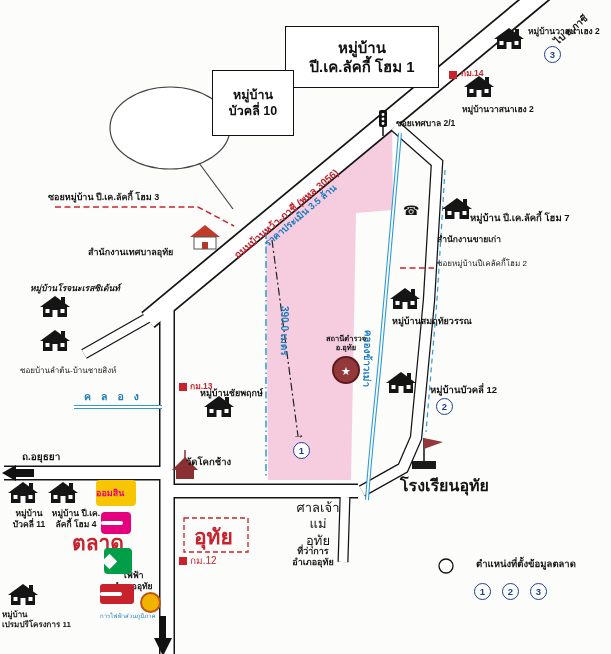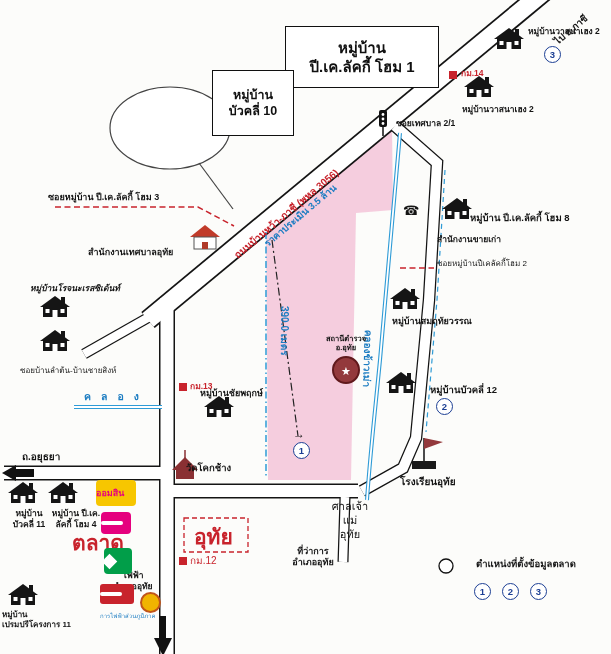--- a/index.html
+++ b/index.html
@@ -121,39 +121,39 @@
 
   <div id="overlay">
       <div class="box" style="left: 285px; top: 26px; width: 152px; height: 60px; font-size: 15px;">หมู่บ้าน
 ปี.เค.ลัคกี้ โฮม 1</div>
       <div class="box" style="left: 212px; top: 70px; width: 80px; height: 64px; font-size: 12.5px;">หมู่บ้าน
 บัวคลี่ 10</div>
       <div class="lbl" style="left: 552px; top: 38px; font-size: 9.5px; color: rgb(20, 20, 20); font-weight: 700; transform: rotate(-40deg);">ไป อ.ภาชี</div>
       <div class="lbl" style="left: 396px; top: 118px; font-size: 8.5px; color: rgb(20, 20, 20); font-weight: 700;">ซอยเทศบาล 2/1</div>
       <div class="lbl" style="left: 528px; top: 26px; font-size: 8.5px; color: rgb(20, 20, 20); font-weight: 700;">หมู่บ้านวาสนาเฮง 2</div>
       <div class="lbl" style="left: 462px; top: 104px; font-size: 8.5px; color: rgb(20, 20, 20); font-weight: 700;">หมู่บ้านวาสนาเฮง 2</div>
-      <div class="lbl" style="left: 470px; top: 212px; font-size: 9.5px; color: rgb(20, 20, 20); font-weight: 700;">หมู่บ้าน ปี.เค.ลัคกี้ โฮม 8</div>
+      <div class="lbl" style="left: 470px; top: 212px; font-size: 9.5px; color: rgb(20, 20, 20); font-weight: 700;">หมู่บ้าน ปี.เค.ลัคกี้ โฮม 7</div>
       <div class="lbl" style="left: 437px; top: 234px; font-size: 8.5px; color: rgb(20, 20, 20); font-weight: 700;">สำนักงานขายเก่า</div>
       <div class="lbl" style="left: 437px; top: 259px; font-size: 8px; color: rgb(20, 20, 20);">ซอยหมู่บ้านปีเคลัคกี้โฮม 2</div>
       <div class="lbl" style="left: 392px; top: 316px; font-size: 9px; color: rgb(20, 20, 20); font-weight: 700;">หมู่บ้านสมฤทัยวรรณ</div>
       <div class="lbl" style="left: 430px; top: 384px; font-size: 9.5px; color: rgb(20, 20, 20); font-weight: 700;">หมู่บ้านบัวคลี่ 12</div>
-      <div class="lbl" style="left: 400px; top: 476px; font-size: 10px; color: rgb(20, 20, 20); font-weight: 700;">โรงเรียนอุทัย</div>
+      <div class="lbl" style="left: 400px; top: 476px; font-size: 16px; color: rgb(20, 20, 20); font-weight: 700;">โรงเรียนอุทัย</div>
       <div class="lbl" style="left: 374px; top: 330px; font-size: 10px; color: rgb(29, 125, 194); font-weight: 700; transform: rotate(92deg);">คลองข้าวเม่า</div>
       <div class="lbl" style="left: 290px; top: 306px; font-size: 10px; color: rgb(29, 125, 194); font-weight: 700; transform: rotate(90deg);">390.0 เมตร</div>
       <div class="lbl" style="left: 232px; top: 252px; font-size: 10px; color: rgb(200, 35, 44); font-weight: 700; transform: rotate(-40deg);">ถนนบ้านหว้า-ภาชี (พหล 3056)</div>
       <div class="lbl" style="left: 262px; top: 240px; font-size: 9.5px; color: rgb(29, 125, 194); font-weight: 700; transform: rotate(-40deg);">ราคาประเมิน 3.5 ล้าน</div>
       <div class="lbl" style="left: 88px; top: 247px; font-size: 9px; color: rgb(20, 20, 20); font-weight: 700;">สำนักงานเทศบาลอุทัย</div>
       <div class="lbl" style="left: 48px; top: 192px; font-size: 9px; color: rgb(20, 20, 20); font-weight: 700;">ซอยหมู่บ้าน ปี.เค.ลัคกี้ โฮม 3</div>
       <div class="lbl" style="left: 30px; top: 283px; font-size: 8.5px; color: rgb(20, 20, 20); font-weight: 700; font-style: italic;">หมู่บ้านโรจนะเรสซิเด้นท์</div>
       <div class="lbl" style="left: 20px; top: 366px; font-size: 8px; color: rgb(20, 20, 20);">ซอยบ้านลำต้น-บ้านชายสิงห์</div>
       <div class="lbl" style="left: 200px; top: 388px; font-size: 9px; color: rgb(20, 20, 20); font-weight: 700;">หมู่บ้านชัยพฤกษ์</div>
-      <div class="lbl" style="left: 186px; top: 456px; font-size: 9.5px; color: rgb(20, 20, 20); font-weight: 700; margin-top: 6px;">วัดโคกช้าง</div>
+      <div class="lbl" style="left: 186px; top: 456px; font-size: 9.5px; color: rgb(20, 20, 20); font-weight: 700;">วัดโคกช้าง</div>
       <div class="lbl" style="left: 322px; top: 334px; font-size: 7.5px; color: rgb(20, 20, 20); font-weight: 700; width: 48px; text-align: center;">สถานีตำรวจ
 อ.อุทัย</div>
-      <div class="lbl" style="left: 296px; top: 500px; font-size: 11px; color: rgb(20, 20, 20); width: 44px; text-align: center; margin-left: 32px;">ศาลเจ้าแม่
+      <div class="lbl" style="left: 296px; top: 500px; font-size: 13px; color: rgb(20, 20, 20); width: 44px; text-align: center;">ศาลเจ้าแม่
 อุทัย</div>
       <div class="lbl" style="left: 284px; top: 546px; font-size: 9px; color: rgb(20, 20, 20); font-weight: 700; width: 58px; text-align: center;">ที่ว่าการ
 อำเภออุทัย</div>
       <div class="lbl" style="left: 108px; top: 570px; font-size: 8.5px; color: rgb(20, 20, 20); font-weight: 700; width: 50px; text-align: center;">ไฟฟ้า
 อำเภออุทัย</div>
       <div class="lbl" style="left: 100px; top: 613px; font-size: 6px; color: rgb(29, 125, 194);">การไฟฟ้าส่วนภูมิภาค</div>
       <div class="lbl" style="left: 72px; top: 530px; font-size: 21px; color: rgb(200, 35, 44); font-weight: 700;">ตลาด</div>
       <div class="lbl" style="left: 194px; top: 524px; font-size: 21px; color: rgb(200, 35, 44); font-weight: 700;">อุทัย</div>
       <div class="lbl" style="left: 22px; top: 451px; font-size: 10px; color: rgb(20, 20, 20); font-weight: 700;">ถ.อยุธยา</div>
       <div class="lbl" style="left: 6px; top: 508px; font-size: 8.5px; color: rgb(20, 20, 20); font-weight: 700; width: 46px; text-align: center;">หมู่บ้าน

